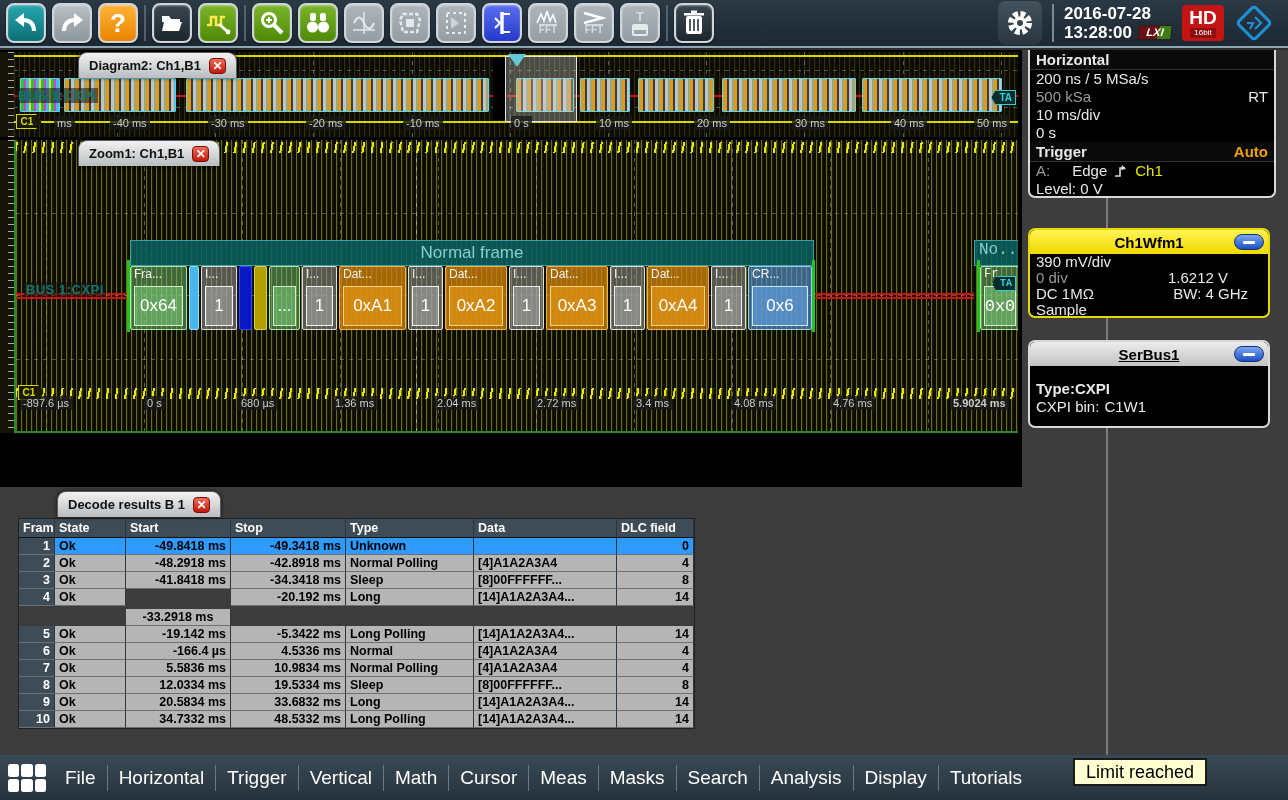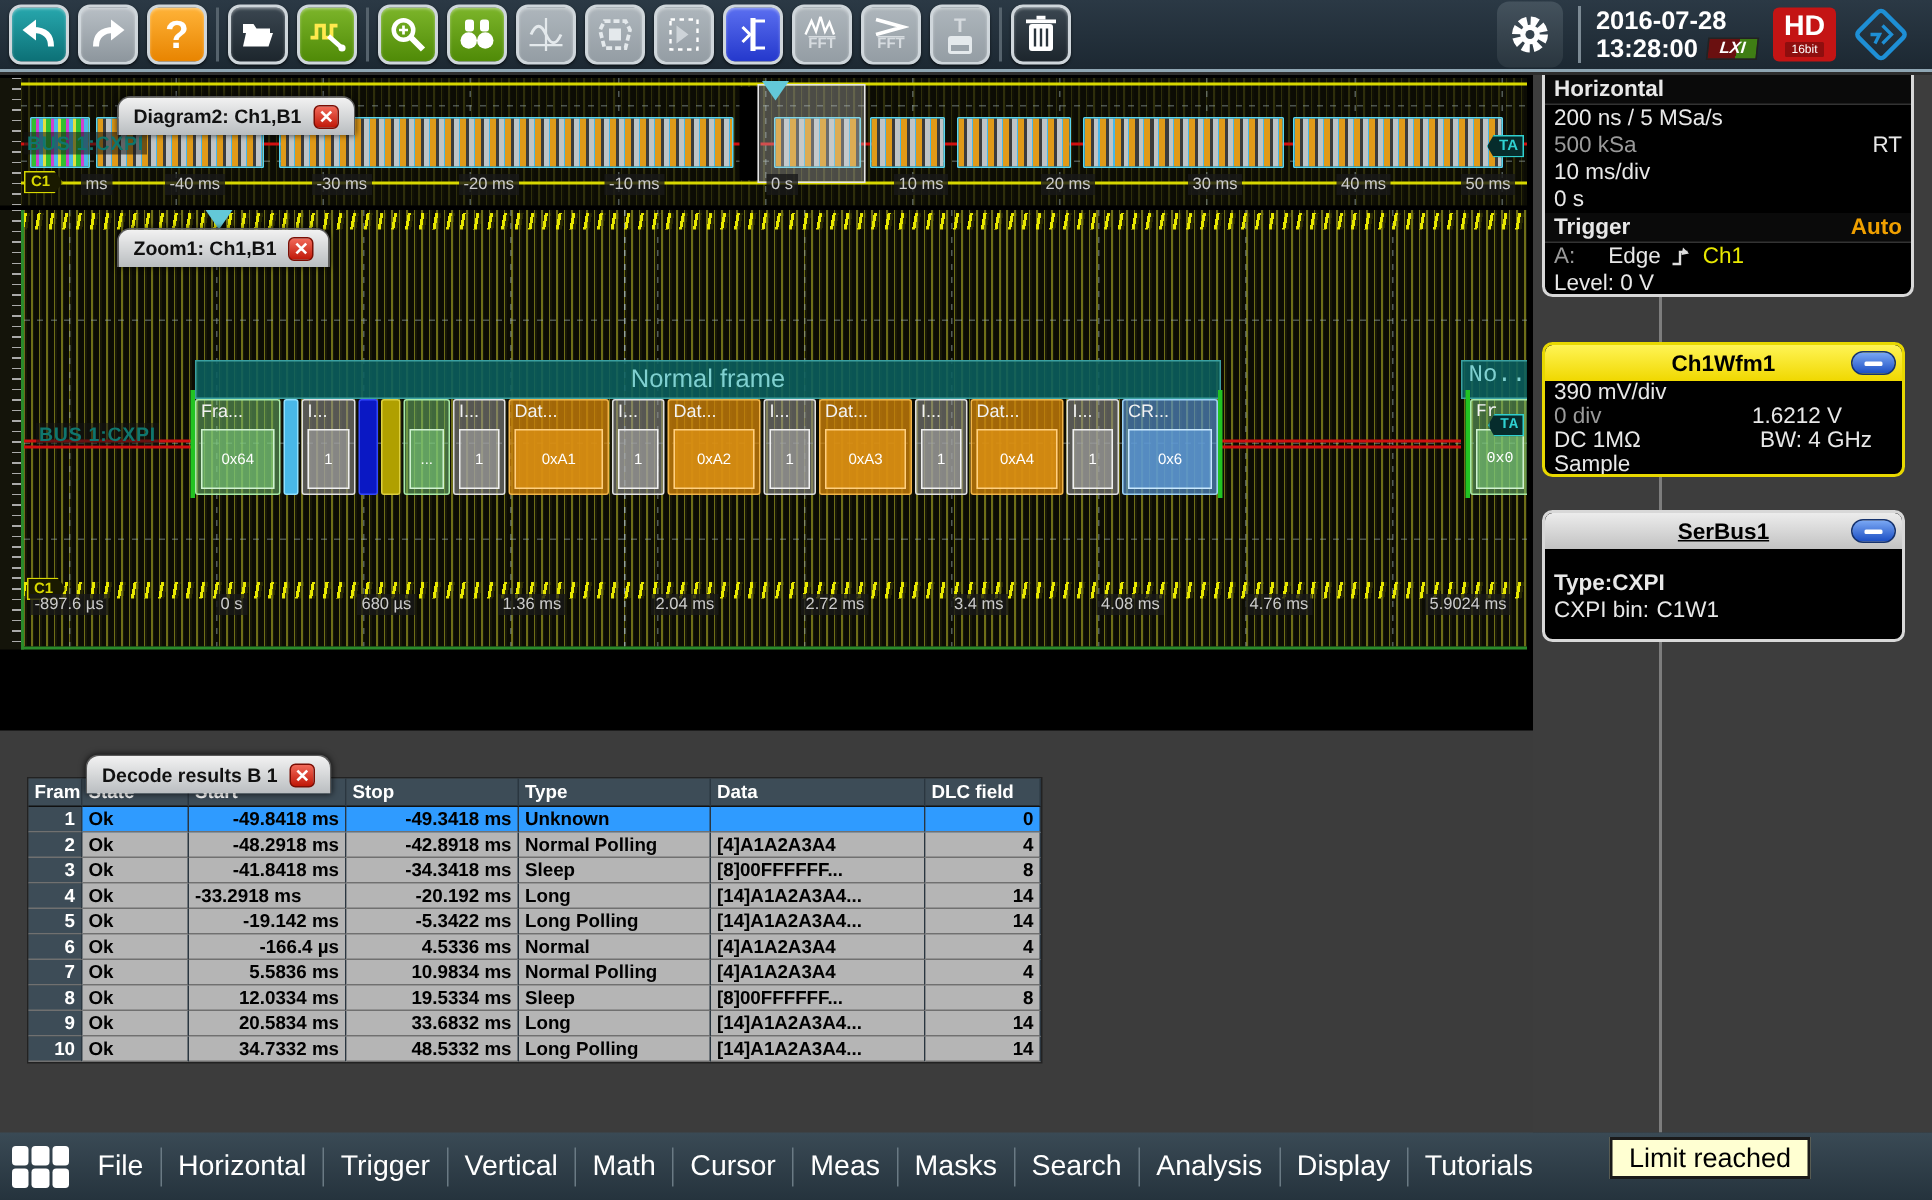--- a/index.html
+++ b/index.html
@@ -72,34 +72,34 @@
   .ta-tag { position:absolute; height:15px; padding:0 3px 0 7px; background:#062c2c;
     border:1px solid #2fd0d0; color:#2fd0d0; font-size:10px; font-weight:bold;
     display:flex; align-items:center; clip-path:polygon(18% 0,100% 0,100% 100%,18% 100%,0 50%); }
   .zoom-region { position:absolute; background:rgba(210,210,210,.32); border:1px solid #e5e5e5; }
   .blackbar { position:absolute; background:#000; }
 
   
   .wtab { position:absolute; height:26px; background:linear-gradient(#f2f2f2,#b9bdc0);
     border:1px solid #5a5a5a; border-bottom:none; border-radius:9px 9px 0 0;
     display:flex; align-items:center; gap:8px; padding:0 10px; z-index:30;
-    font-size:13px; font-weight:bold; color:#111; box-shadow:0 0 4px rgba(0,0,0,.7);margin-top:12px; }
+    font-size:13px; font-weight:bold; color:#111; box-shadow:0 0 4px rgba(0,0,0,.7); }
   .close-x { width:17px; height:16px; border-radius:4px; background:linear-gradient(#f26a5a,#c01808);
     border:1px solid #7a0e04; color:#fff; font-size:12px; font-weight:bold; line-height:14px;
     text-align:center; }
 
   
   #frame-box { position:absolute; z-index:5; }
   #frame-banner { position:absolute; left:0; top:0; height:26px; width:100%;
     background:rgba(10,96,96,.88); border:1px solid #3aa0a0; color:#7fd0d0;
     font-size:17px; display:flex; align-items:flex-start; justify-content:center; line-height:24px; }
   .dcell { position:absolute; top:26px; height:64px; border:1px solid; border-radius:2px; }
   .dcell .lbl { position:absolute; left:3px; top:0; font-size:12px; color:#f2f2f2; white-space:nowrap; overflow:hidden; max-width:92%; }
   .dcell .val { position:absolute; left:3px; right:3px; top:19px; bottom:3px; border:1px solid;
-    display:flex; align-items:center; justify-content:center; font-size:10px; color:#fff; }
+    display:flex; align-items:center; justify-content:center; font-size:17px; color:#fff; }
   .c-green { background:rgba(115,195,115,.5); border-color:#a8e8a8; }
   .c-green .val { background:rgba(125,205,125,.55); border-color:#d0f2d0; }
   .c-gray { background:rgba(150,150,150,.55); border-color:#e0e0e0; }
   .c-gray .val { background:rgba(165,165,165,.6); border-color:#f0f0f0; }
   .c-orange { background:rgba(205,130,10,.78); border-color:#f2b448; }
   .c-orange .val { background:rgba(220,145,20,.8); border-color:#ffd080; }
   .c-blue { background:rgba(85,145,205,.68); border-color:#9cd0f4; }
   .c-blue .val { background:rgba(95,155,215,.7); border-color:#c8e8ff; }
   .c-cyan { background:#49b8e8; border-color:#90e0ff; }
   .c-darkblue { background:#0a18c4; border-color:#3448ff; }
@@ -451,21 +451,21 @@
       <div id="z1-axis">
           <span class="axis-label" style="left: 4px; top: 256px;">-897.6 µs</span>
           <span class="axis-label" style="left: 128px; top: 256px;">0 s</span>
           <span class="axis-label" style="left: 222px; top: 256px;">680 µs</span>
           <span class="axis-label" style="left: 316px; top: 256px;">1.36 ms</span>
           <span class="axis-label" style="left: 418px; top: 256px;">2.04 ms</span>
           <span class="axis-label" style="left: 518px; top: 256px;">2.72 ms</span>
           <span class="axis-label" style="left: 617px; top: 256px;">3.4 ms</span>
           <span class="axis-label" style="left: 715px; top: 256px;">4.08 ms</span>
           <span class="axis-label" style="left: 814px; top: 256px;">4.76 ms</span>
-          <span class="axis-label" style="left: 934px; top: 256px;">5.9024 ms</span>
+          <span class="axis-label" style="left: 934px; top: 256px; font-weight: bold;">5.9024 ms</span>
         </div>
       <div class="trig-tri" style="left:121px;top:0;"></div>
     </div>
     <div class="wtab" style="left:78px;top:90px;">
       <span>Zoom1: Ch1,B1</span>
       <span class="close-x">✕</span>
     </div>
 
     <div id="decode-area">
       <div class="wtab" style="left:57px;top:4px;">
@@ -505,21 +505,21 @@
             <div class="dt-cell dt-norm" style="width: 71px; text-align: left;">Ok</div>
             <div class="dt-cell dt-norm" style="width: 105px; text-align: right;">-41.8418 ms</div>
             <div class="dt-cell dt-norm" style="width: 115px; text-align: right;">-34.3418 ms</div>
             <div class="dt-cell dt-norm" style="width: 128px; text-align: left;">Sleep</div>
             <div class="dt-cell dt-norm" style="width: 143px; text-align: left;">[8]00FFFFFF...</div>
             <div class="dt-cell dt-norm" style="width: 77px; text-align: right;">8</div>
           </div>
           <div class="dt-row">
             <div class="dt-cell dt-frame" style="width: 36px; text-align: right;">4</div>
             <div class="dt-cell dt-norm" style="width: 71px; text-align: left;">Ok</div>
-            <div class="dt-cell dt-norm" style="width: 105px; text-align: left;">-33.2918 ms</div>
+            <div class="dt-cell dt-norm" style="width: 105px; text-align: center; margin-top: 20px;">-33.2918 ms</div>
             <div class="dt-cell dt-norm" style="width: 115px; text-align: right;">-20.192 ms</div>
             <div class="dt-cell dt-norm" style="width: 128px; text-align: left;">Long</div>
             <div class="dt-cell dt-norm" style="width: 143px; text-align: left;">[14]A1A2A3A4...</div>
             <div class="dt-cell dt-norm" style="width: 77px; text-align: right;">14</div>
           </div>
           <div class="dt-row">
             <div class="dt-cell dt-frame" style="width: 36px; text-align: right;">5</div>
             <div class="dt-cell dt-norm" style="width: 71px; text-align: left;">Ok</div>
             <div class="dt-cell dt-norm" style="width: 105px; text-align: right;">-19.142 ms</div>
             <div class="dt-cell dt-norm" style="width: 115px; text-align: right;">-5.3422 ms</div>

